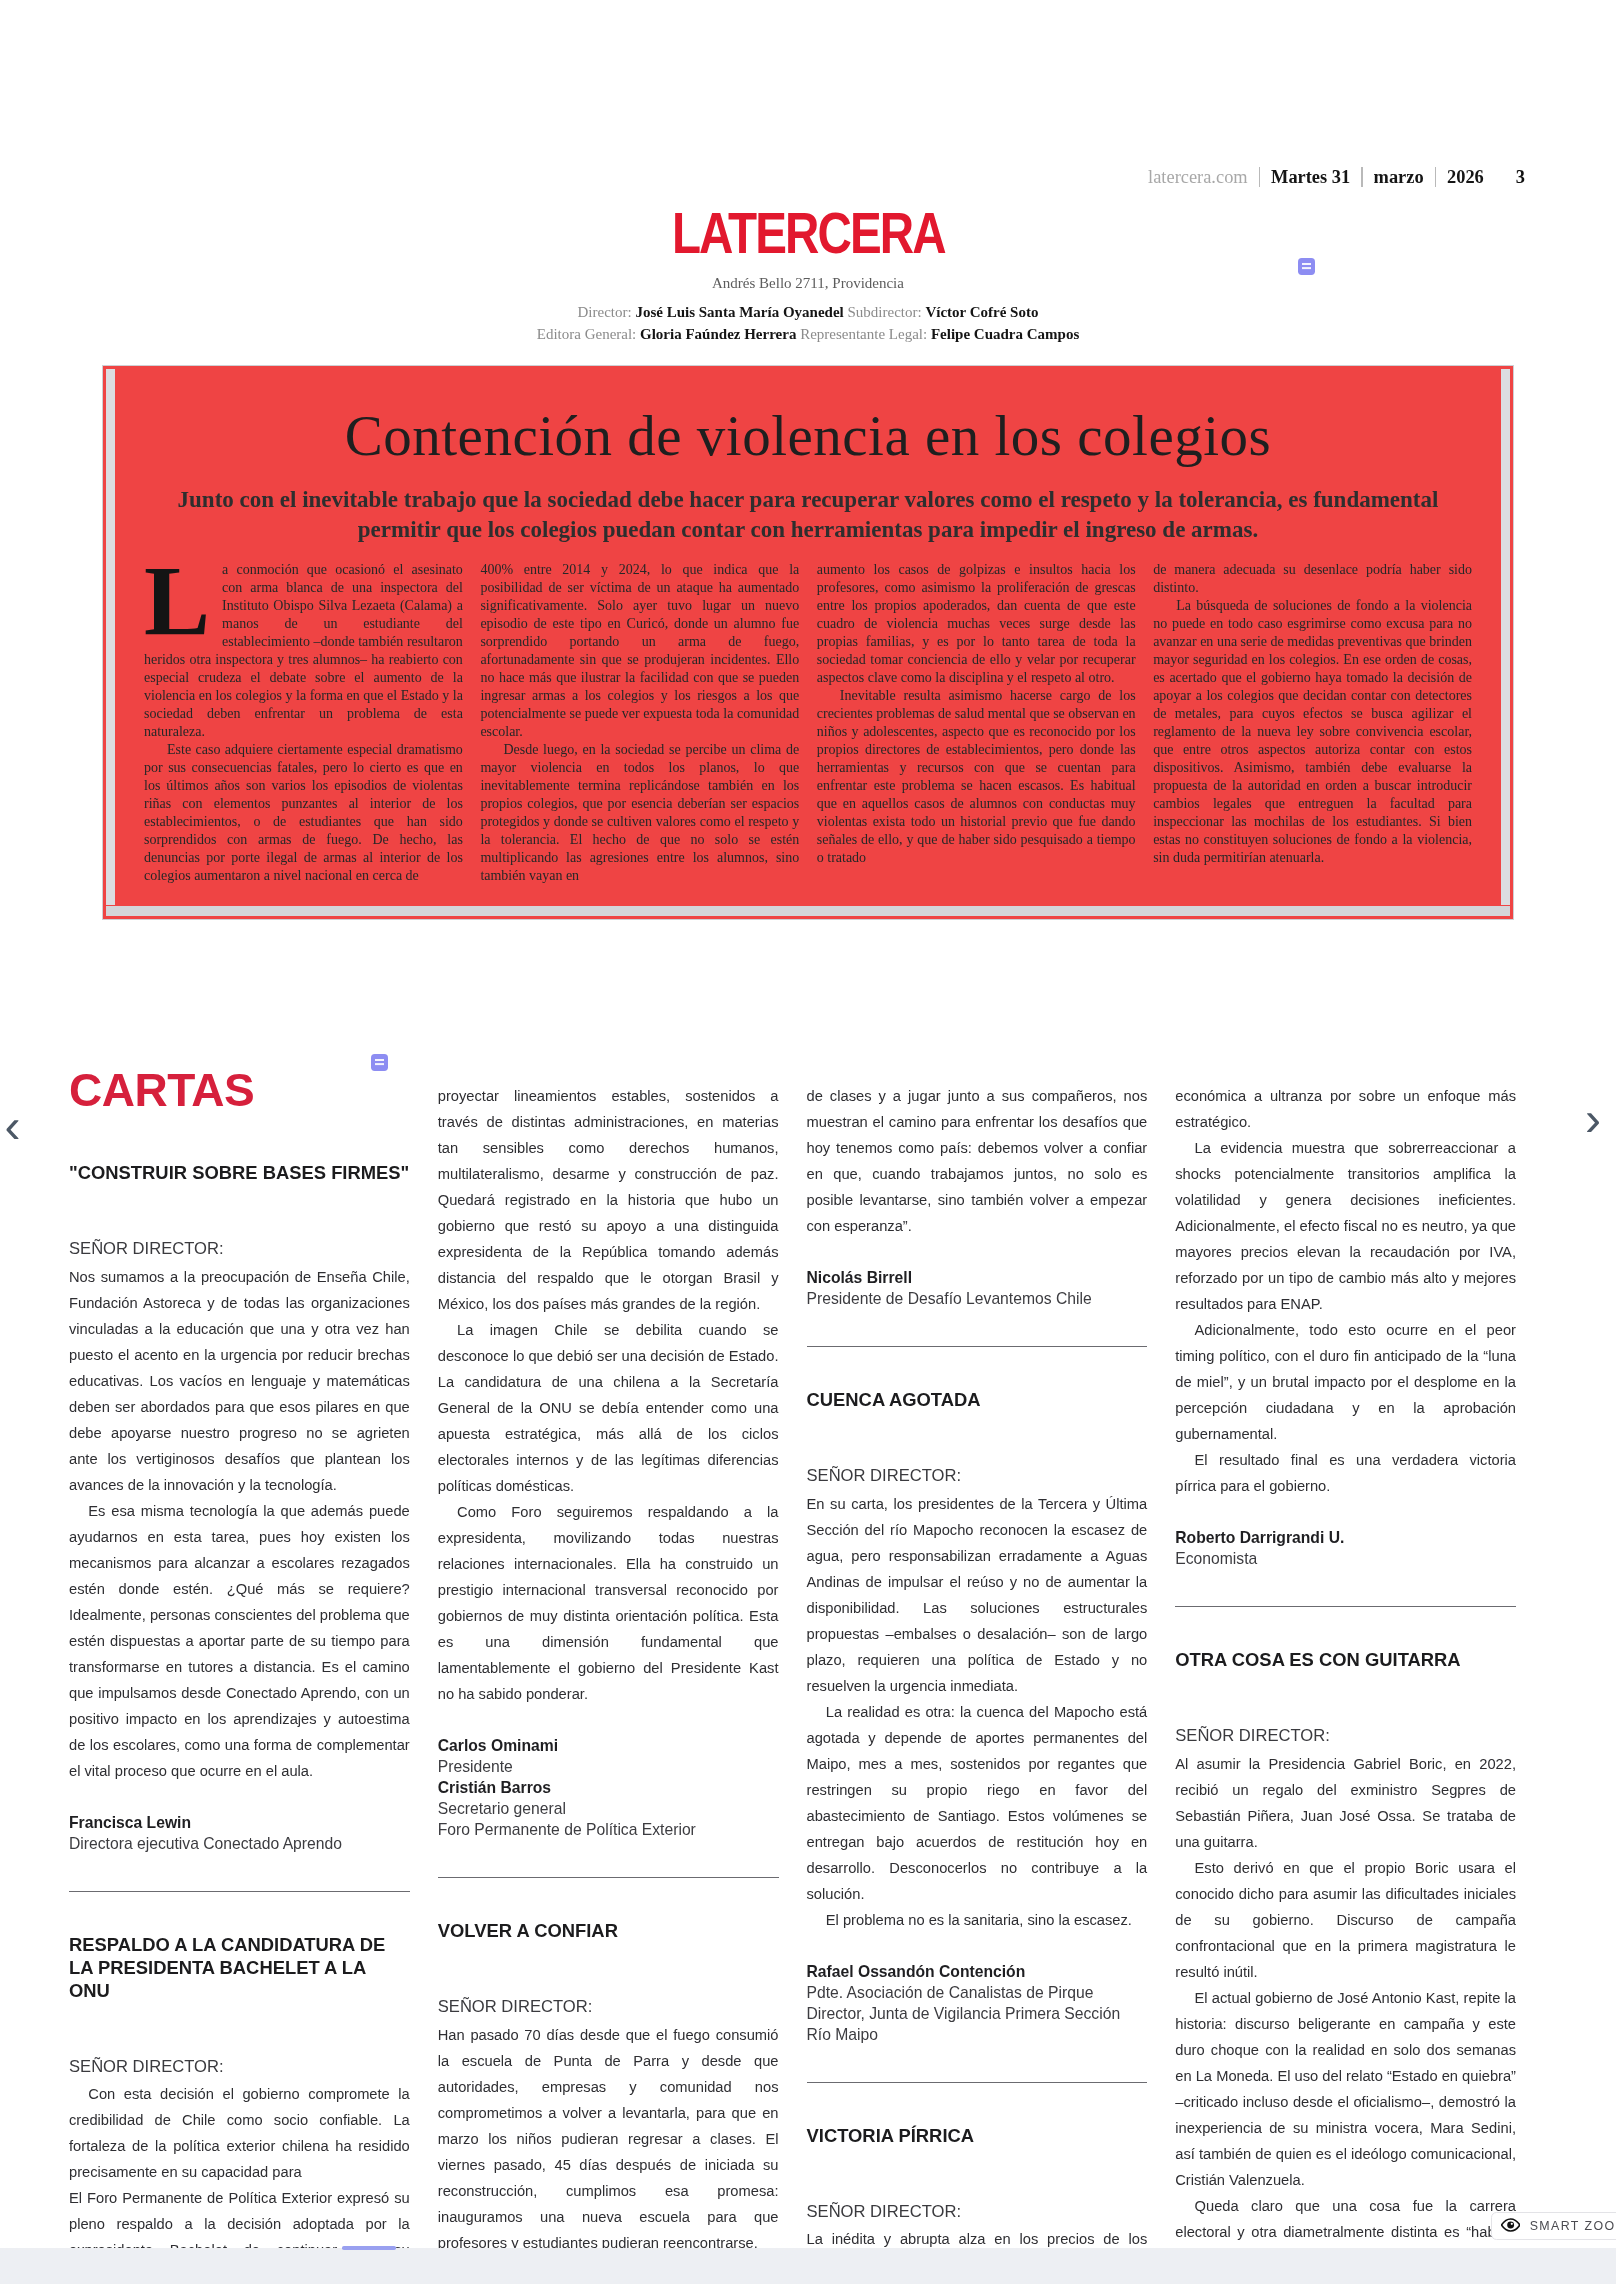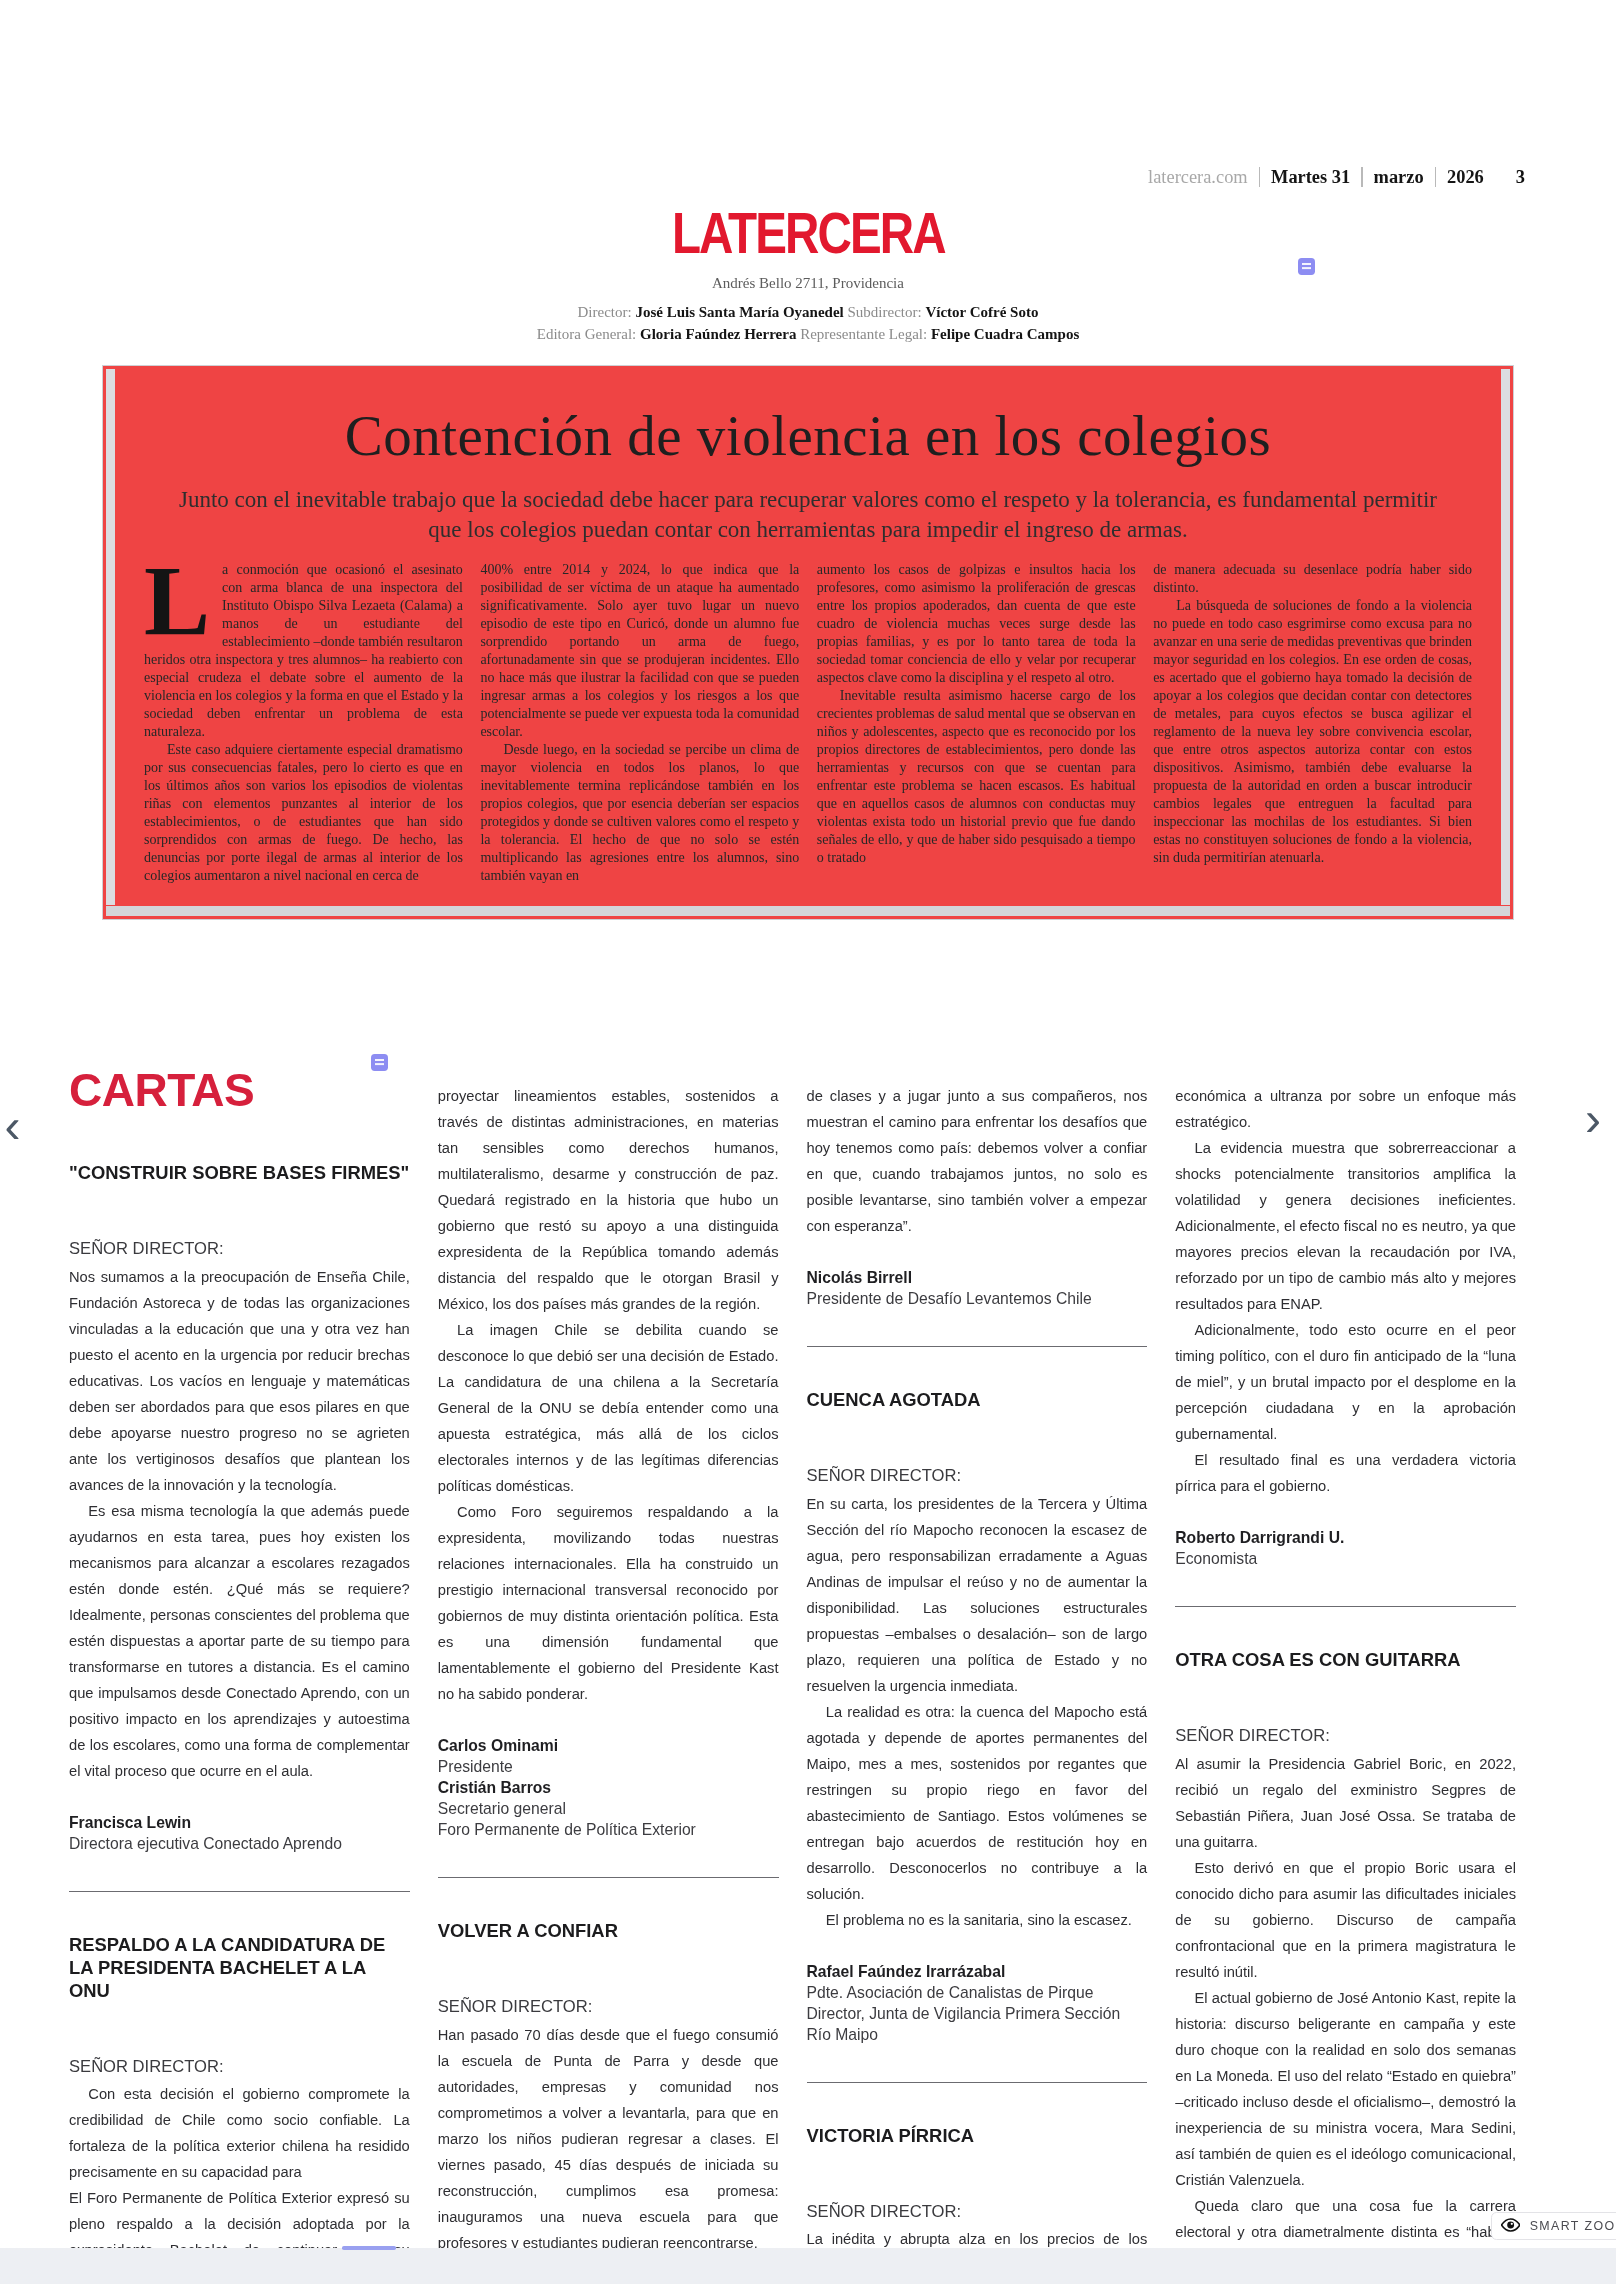--- a/index.html
+++ b/index.html
@@ -23,21 +23,21 @@
   .note-icon::before{content:"";position:absolute;left:3.7px;right:3.7px;top:5px;height:1.8px;background:rgba(255,255,255,.9);box-shadow:0 4.1px 0 rgba(255,255,255,.9);}
   .note-1{left:1298px;top:258px;}
   .note-2{left:371px;top:1054px;}
 
   
   .edit-box{position:absolute;left:102px;top:365px;width:1412px;height:555px;border:0.9px solid #cfd0d4;background:#ef4444;box-sizing:border-box;}
   .scan-left,.scan-right{position:absolute;top:2.8px;bottom:14px;width:9.2px;background:#dcdde1;}
   .scan-left{left:2.8px;} .scan-right{right:2.8px;}
   .scan-bottom{position:absolute;left:2.8px;right:2.8px;bottom:2.8px;height:10px;background:#d4d5d9;}
   .ed-title{margin:37px 0 0;text-align:center;font-size:57px;font-weight:500;color:#1f1f1f;letter-spacing:0.5px;}
-  .ed-sub{margin:16.6px auto 0;width:1285px;text-align:center;font-size:23px;line-height:1.32;color:#2e2e2e;}
+  .ed-sub{margin:16.6px auto 0;width:1285px;text-align:center;font-size:23px;line-height:1.32;color:#2e2e2e;font-weight:bold;}
   .ed-cols{display:flex;gap:17.5px;padding:15.7px 41px 0;}
   .ed-col{flex:1;font-size:14px;line-height:18px;text-align:justify;color:#272727;}
   .ed-p{margin:0;}
   .ed-p.indent{text-indent:23px;}
   .dropcap{float:left;font-size:99px;line-height:74px;padding:2.8px 12px 0 0;font-weight:700;color:#141414;}
 
   
   .cartas-head{position:absolute;left:69px;top:1063px;font-family:"Liberation Sans",sans-serif;font-size:46px;font-weight:800;color:#d6203c;letter-spacing:-0.5px;}
   .cartas-cols{position:absolute;left:69px;top:1083px;width:1447px;display:flex;gap:28px;font-family:"Liberation Sans",sans-serif;}
   .cartas-col{flex:1;min-width:0;}
@@ -157,21 +157,21 @@
           <div class="sig-name">Nicolás Birrell</div>
           <div class="sig-role">Presidente de Desafío Levantemos Chile</div>
         </div>
         <div class="letter-divider"></div>
         <h3 class="letter-title">CUENCA AGOTADA</h3>
         <div class="salutation">SEÑOR DIRECTOR:</div>
         <p class="letter-p">En su carta, los presidentes de la Tercera y Última Sección del río Mapocho reconocen la escasez de agua, pero responsabilizan erradamente a Aguas Andinas de impulsar el reúso y no de aumentar la disponibilidad. Las soluciones estructurales propuestas –embalses o desalación– son de largo plazo, requieren una política de Estado y no resuelven la urgencia inmediata.</p>
         <p class="letter-p indent">La realidad es otra: la cuenca del Mapocho está agotada y depende de aportes permanentes del Maipo, mes a mes, sostenidos por regantes que restringen su propio riego en favor del abastecimiento de Santiago. Estos volúmenes se entregan bajo acuerdos de restitución hoy en desarrollo. Desconocerlos no contribuye a la solución.</p>
         <p class="letter-p indent">El problema no es la sanitaria, sino la escasez.</p>
         <div class="signature">
-          <div class="sig-name">Rafael Faúndez Irarrázabal</div>
+          <div class="sig-name">Rafael Ossandón Contención</div>
           <div class="sig-role">Pdte. Asociación de Canalistas de Pirque</div>
           <div class="sig-role">Director, Junta de Vigilancia Primera Sección</div>
           <div class="sig-role">Río Maipo</div>
         </div>
         <div class="letter-divider"></div>
         <h3 class="letter-title">VICTORIA PÍRRICA</h3>
         <div class="salutation">SEÑOR DIRECTOR:</div>
         <p class="letter-p">La inédita y abrupta alza en los precios de los combustibles en el país, apenas 12 días después de iniciado el nuevo gobierno –debido a la modificación a los parámetros del Mepco– ilustra un problema técnico y político.</p>
         <p class="letter-p indent">En un contexto internacional incierto –donde el shock del petróleo podría parcialmente revertirse en el corto plazo por el posible fin de la guerra en el Medio Oriente–, la velocidad del ajuste parece haber privilegiado la ortodoxia</p>
       </div>

